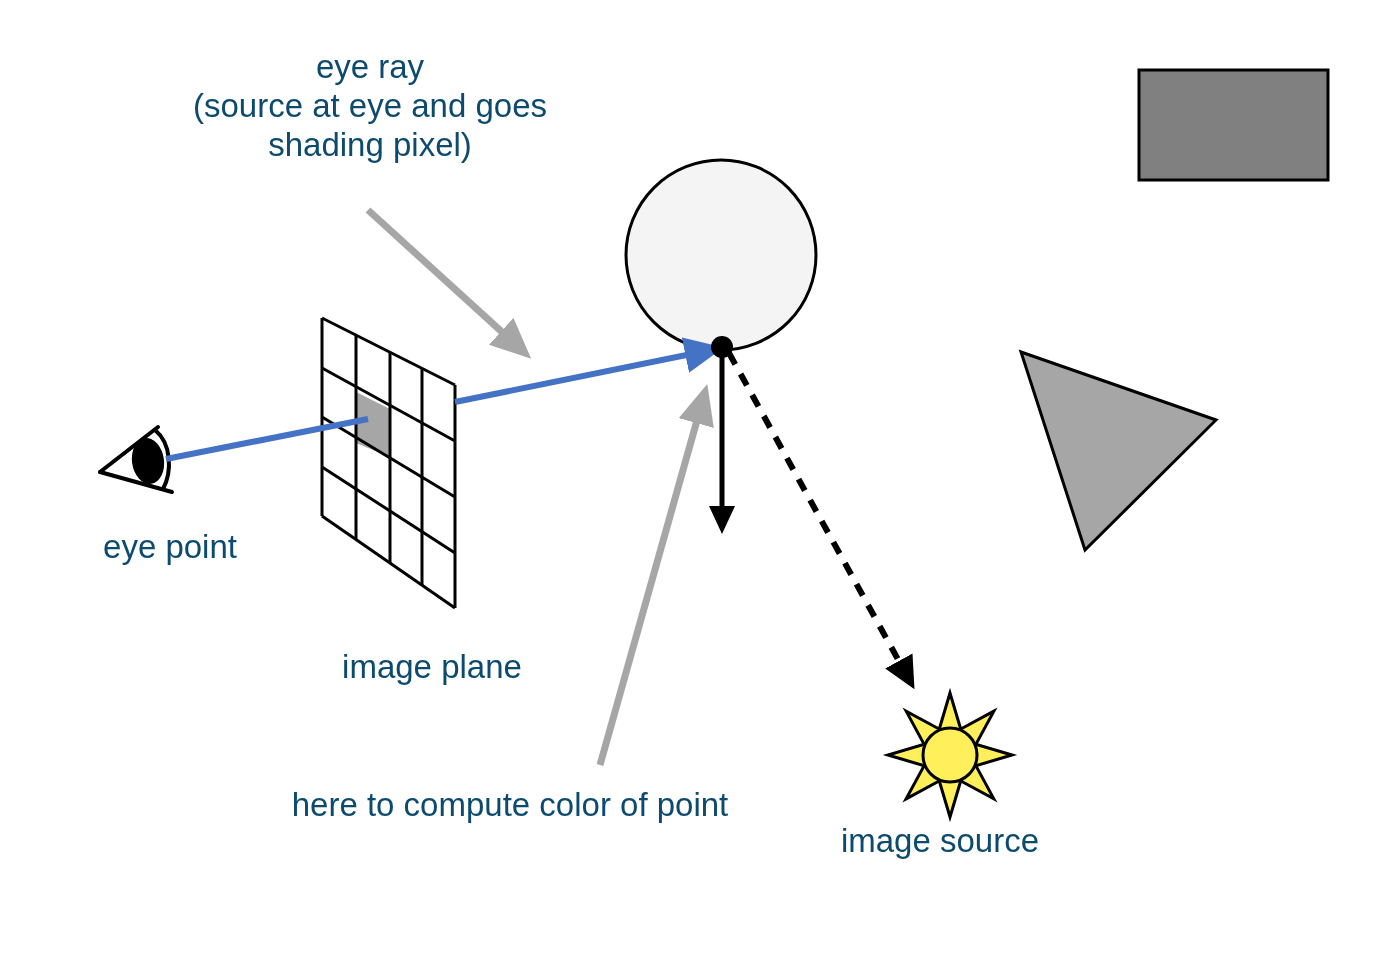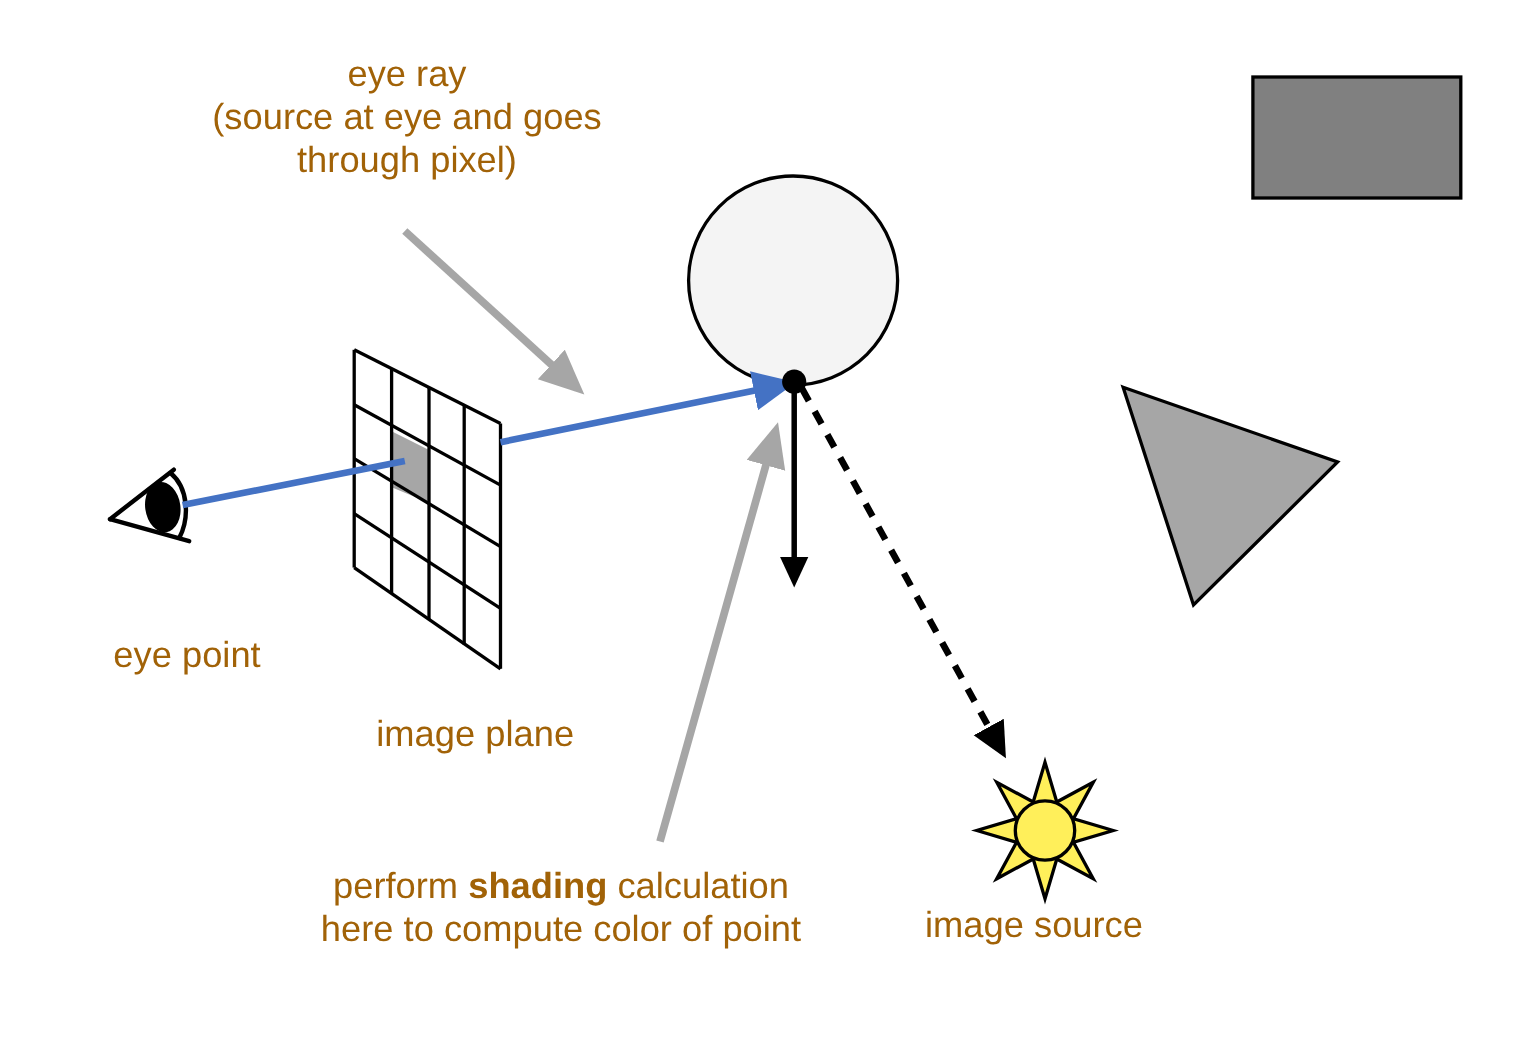--- a/index.html
+++ b/index.html
@@ -27,29 +27,29 @@
     left: 0;
     top: 0;
     width: 1382px;
     height: 964px;
     display: block;
   }
   .label-block {
     position: absolute;
     text-align: center;
     font-family: "Liberation Sans", sans-serif;
-    color: #a16207;
+    color: #0c4a6e;
     font-size: 33px;
     line-height: 1.18;
   }
   .label-block div { white-space: pre; }
   .bold { font-weight: bold; }
 
   #label-eye-ray       { left: 60px;  top: 48px;  width: 620px; }
-  #label-eye-point     { left: 0px;   top: 528px; width: 340px; margin-top: 48px; }
+  #label-eye-point     { left: 0px;   top: 528px; width: 340px; }
   #label-image-plane   { left: 192px; top: 648px; width: 480px; }
   #label-shading       { left: 180px; top: 786px; width: 660px; }
   #label-light-source  { left: 790px; top: 822px; width: 300px; }
 </style>
 </head>
 <body>
 
 <div id="diagram-root">
 
   <svg class="scene" viewBox="0 0 1382 964" xmlns="http://www.w3.org/2000/svg">
@@ -128,33 +128,32 @@
         <polygon points="950,693 939,730 961,730" fill="#ffef5a" stroke="#000000" stroke-width="3" transform="rotate(315 950 755)"></polygon>
       </g>
       <circle cx="950" cy="755" r="27" fill="#ffef5a" stroke="#000000" stroke-width="3"></circle>
     </g>
 
   </svg>
 
   <div class="label-block" id="label-eye-ray">
     <div>eye ray</div>
     <div>(source at eye and goes</div>
-    <div>through pixel)</div>
+    <div>shading pixel)</div>
   </div>
 
   <div class="label-block" id="label-eye-point">
     <div>eye point</div>
   </div>
 
   <div class="label-block" id="label-image-plane">
     <div>image plane</div>
   </div>
 
   <div class="label-block" id="label-shading">
-    <div><span>perform </span><span class="bold">shading</span><span> calculation</span></div>
     <div>here to compute color of point</div>
   </div>
 
   <div class="label-block" id="label-light-source">
     <div>image source</div>
   </div>
 
 </div>
 
 </body></html>

